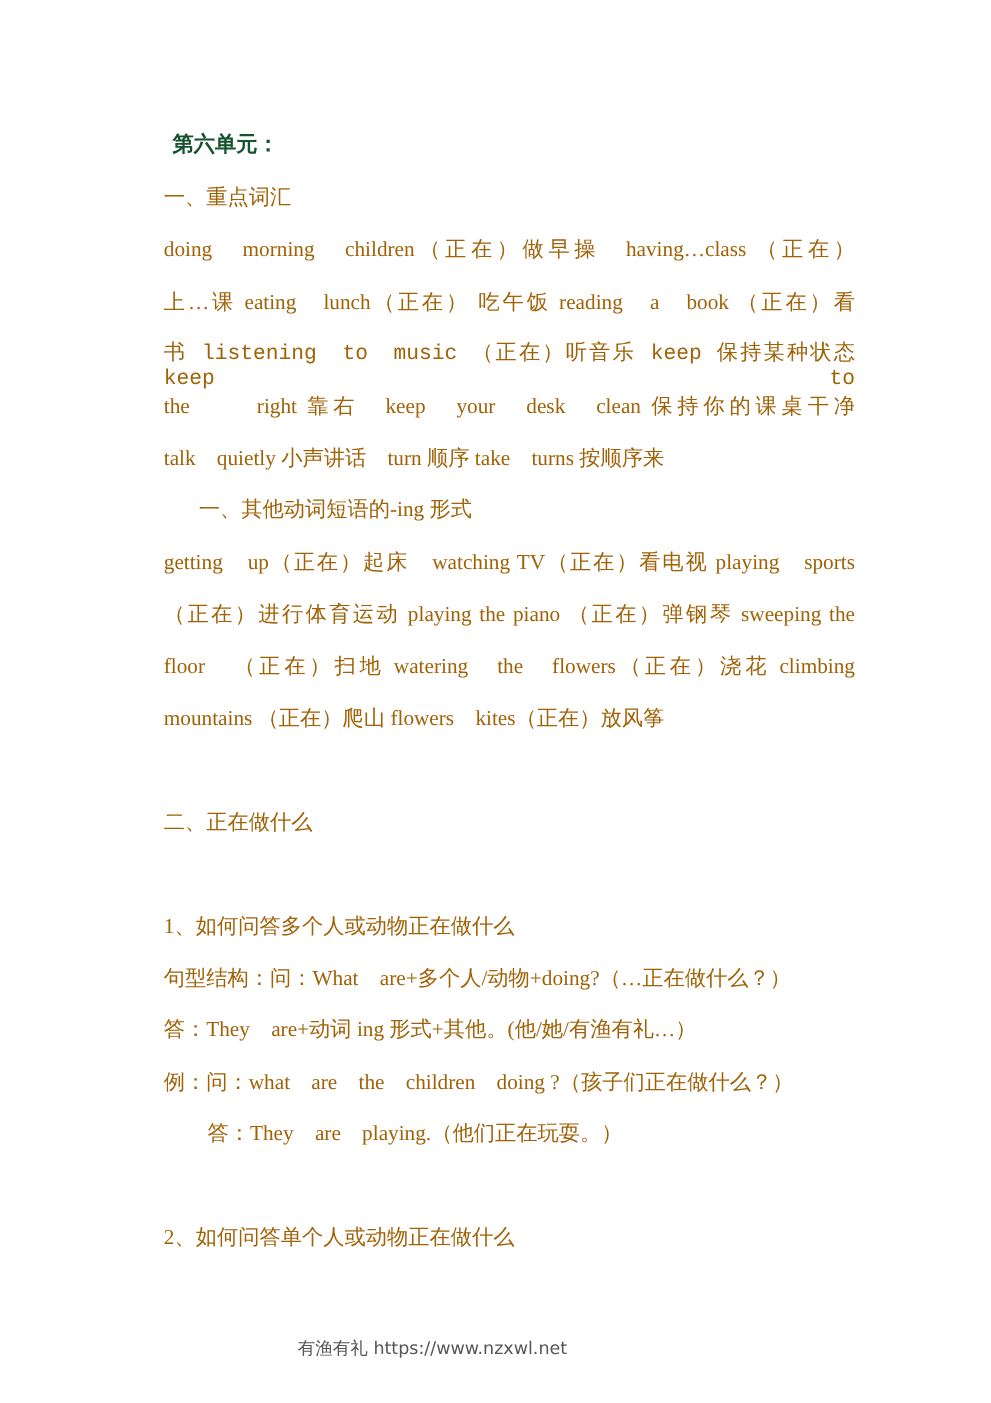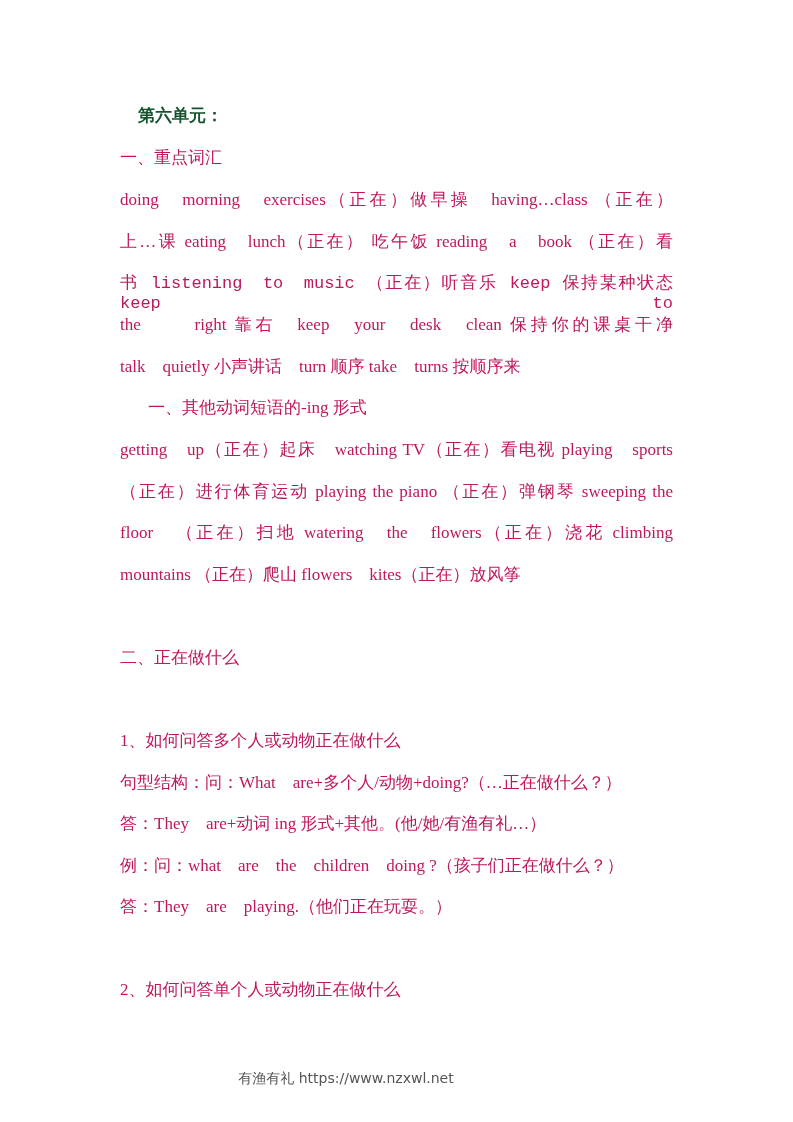--- a/index.html
+++ b/index.html
@@ -16,26 +16,26 @@
       color: #1a1a1a;
     }
     .page {
       position: absolute;
       left: 120px;
       top: 100px;
       width: 553px;
     }
     .line {
       position: absolute;
-      left: 0;
+      left: 11px;
       width: 553px;
       font-size: 17px;
       line-height: 20px;
       white-space: nowrap;
-      color: #be185d;
+      color: #a16207;
     }
     .line.justify {
       text-align: justify;
       text-align-last: justify;
       white-space: normal;
     }
     .title {
       font-weight: bold;
       left: 18px;
       color: #14532d;
@@ -51,36 +51,36 @@
       color: #555;
     }
   </style>
 </head>
 <body>
 
 <div class="page">
   <div class="line title" style="top:6px;">第六单元：</div>
 
   <div class="line" style="top:48px;">一、重点词汇</div>
-  <div class="line justify" style="top:90px;">doing　morning　exercises（正在）做早操　having…class （正在）</div>
+  <div class="line justify" style="top:90px;">doing　morning　children（正在）做早操　having…class （正在）</div>
   <div class="line justify" style="top:132px;">上…课 eating　lunch（正在） 吃午饭 reading　a　book （正在）看</div>
   <div class="line justify" style="top:174px;font-family:Liberation Mono, monospace;">书 listening　to　music （正在）听音乐 keep 保持某种状态 keep to</div>
   <div class="line justify" style="top:215px;">the　　 right 靠右　keep　your　desk　clean 保持你的课桌干净</div>
   <div class="line" style="top:257px;">talk　quietly 小声讲话　turn 顺序 take　turns 按顺序来</div>
 
   <div class="line" style="top:298px;margin-left:28px;">一、其他动词短语的-ing 形式</div>
   <div class="line justify" style="top:340px;">getting　up（正在）起床　watching TV（正在）看电视 playing　sports</div>
   <div class="line justify" style="top:382px;">（正在）进行体育运动 playing the piano （正在）弹钢琴 sweeping the</div>
   <div class="line justify" style="top:423px;">floor　（正在）扫地 watering　the　flowers（正在）浇花 climbing</div>
   <div class="line" style="top:465px;">mountains （正在）爬山 flowers　kites（正在）放风筝</div>
 
   <div class="line" style="top:548px;">二、正在做什么</div>
 
   <div class="line" style="top:631px;">1、如何问答多个人或动物正在做什么</div>
   <div class="line" style="top:673px;">句型结构：问：What　are+多个人/动物+doing?（…正在做什么？）</div>
   <div class="line" style="top:714px;">答：They　are+动词 ing 形式+其他。(他/她/有渔有礼…）</div>
   <div class="line" style="top:756px;">例：问：what　are　the　children　doing ?（孩子们正在做什么？）</div>
-  <div class="line" style="top:797px;">答：They　are　playing.（他们正在玩耍。）</div>
+  <div class="line" style="top:797px;margin-left:35px;">答：They　are　playing.（他们正在玩耍。）</div>
 
   <div class="line" style="top:880px;">2、如何问答单个人或动物正在做什么</div>
 </div>
 
 <div class="footer">有渔有礼 https://www.nzxwl.net</div>
 
 </body></html>

